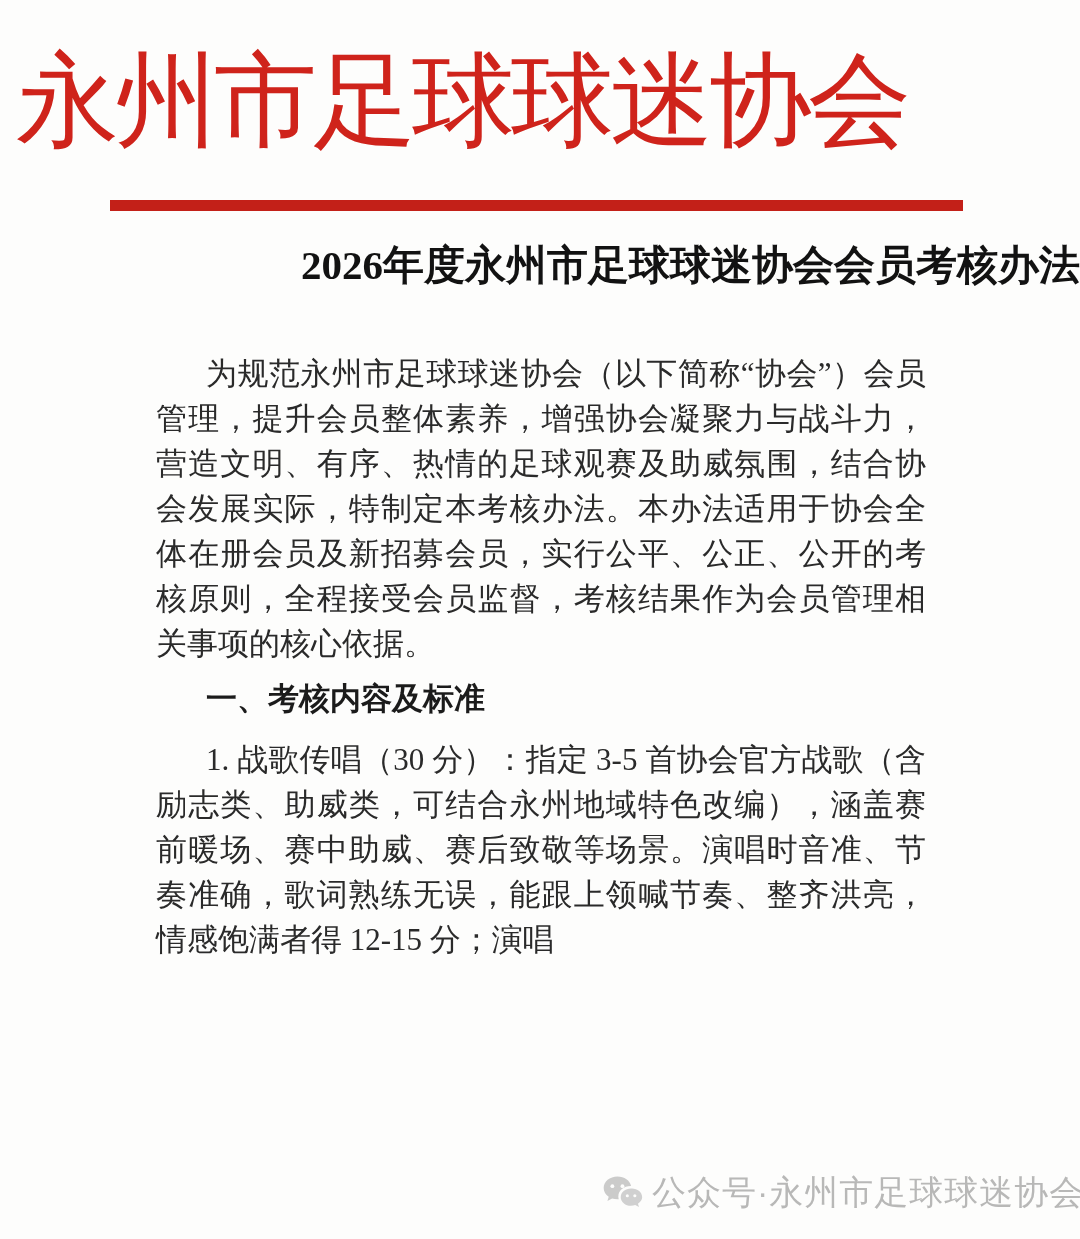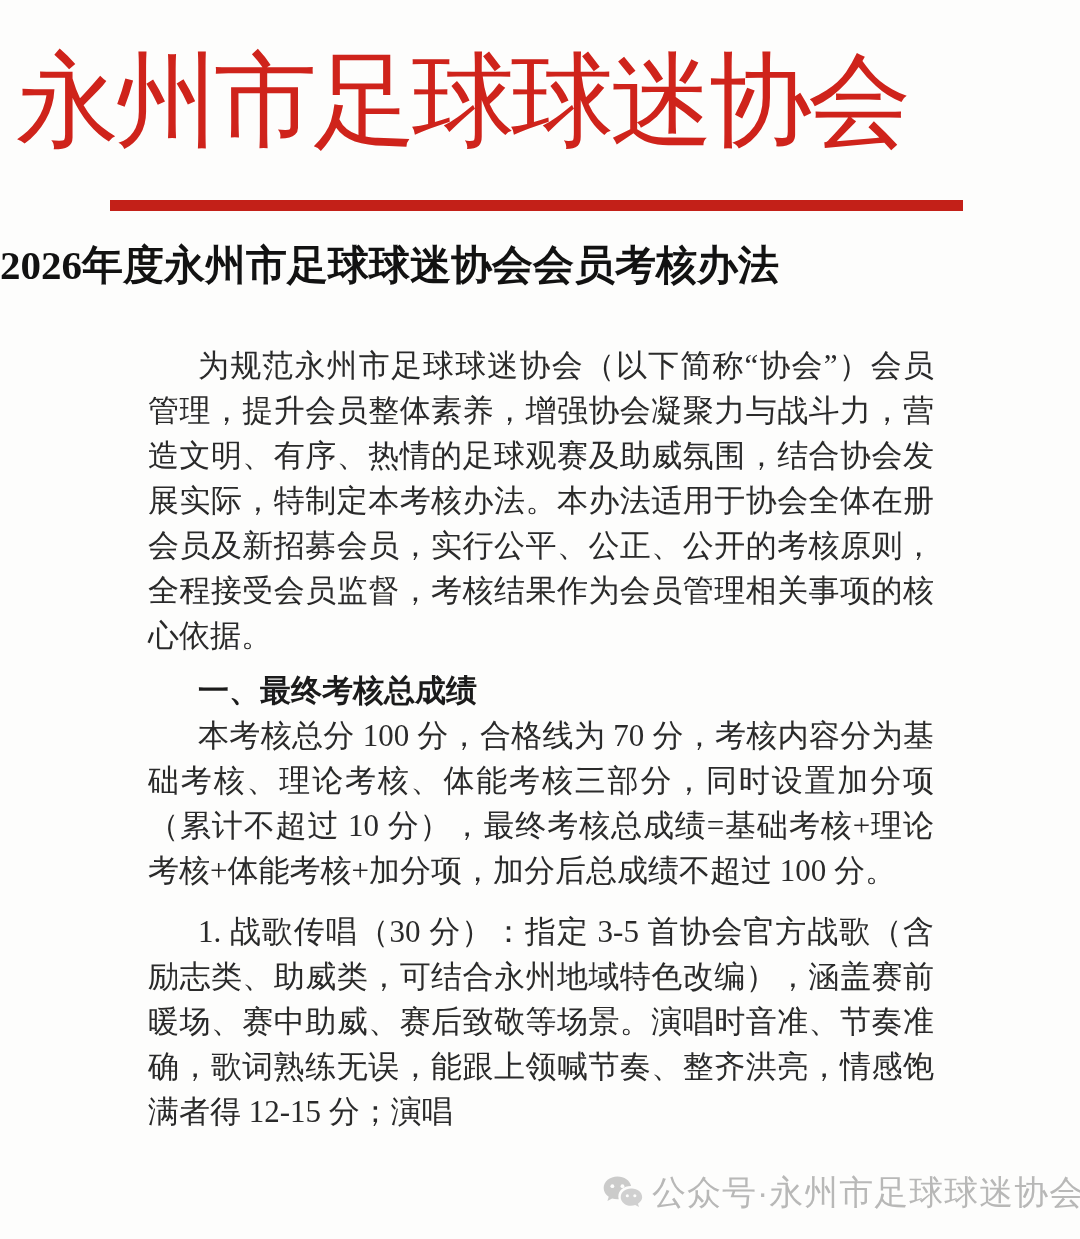--- a/index.html
+++ b/index.html
@@ -26,37 +26,37 @@
   .red-rule {
     position: absolute;
     top: 200px; left: 110px;
     width: 853px; height: 11px;
     background: #c32018;
   }
   .doc-title {
     position: absolute;
     top: 238px; left: 0;
     width: 100%;
-    text-align: left;
+    text-align: right;
     font-size: 41px;
     font-weight: bold;
     color: #121212;
     white-space: nowrap;
   }
   .doc-body {
     position: absolute;
     top: 343px; left: 148px;
     width: 786px;
     font-size: 31px;
     line-height: 45px;
     color: #2a2a2a;
     text-align: justify;
   }
   .doc-body p {
-    margin: 0;
+    margin: 8px;
     text-indent: 50px;
     font-family: Liberation Serif, serif;
   }
   .doc-body .heading {
     font-weight: bold;
     color: #1b1b1b;
     margin-top: 10px;
   }
   .doc-body .h2 { margin-top: 14px; }
   .doc-body .gap-before { margin-top: 16px; }
@@ -87,22 +87,21 @@
 <div class="canvas">
 
   <div class="org-header">永州市足球球迷协会</div>
 
   <div class="red-rule"></div>
 
   <div class="doc-title">2026年度永州市足球球迷协会会员考核办法</div>
 
   <div class="doc-body">
     <p>为规范永州市足球球迷协会（以下简称“协会”）会员管理，提升会员整体素养，增强协会凝聚力与战斗力，营造文明、有序、热情的足球观赛及助威氛围，结合协会发展实际，特制定本考核办法。本办法适用于协会全体在册会员及新招募会员，实行公平、公正、公开的考核原则，全程接受会员监督，考核结果作为会员管理相关事项的核心依据。</p>
-    <p class="heading h1">一、最终考核总成绩</p>
-    <p>本考核总分 100 分，合格线为 70 分，考核内容分为基础考核、理论考核、体能考核三部分，同时设置加分项（累计不超过 10 分），最终考核总成绩=基础考核+理论考核+体能考核+加分项，加分后总成绩不超过 100 分。</p>
+    <p class="heading h1">一、考核内容及标准</p>
     <p class="gap-before">1. 战歌传唱（30 分）：指定 3-5 首协会官方战歌（含励志类、助威类，可结合永州地域特色改编），涵盖赛前暖场、赛中助威、赛后致敬等场景。演唱时音准、节奏准确，歌词熟练无误，能跟上领喊节奏、整齐洪亮，情感饱满者得 12-15 分；演唱</p>
   </div>
 
   <div class="watermark">
     <svg class="wm-icon" viewBox="0 0 48 48" xmlns="http://www.w3.org/2000/svg">
 
       <path fill="#8f8f8f" d="M19 6C10.7 6 4 11.6 4 18.5c0 3.9 2.1 7.3 5.5 9.6l-1.4 4.6 5.1-2.7c1.8.5 3.8.9 5.8.9.5 0 1 0 1.5-.1-.3-1-.5-2-.5-3.1 0-6.3 6-11.3 13.4-11.3h.5C32.7 10.2 26.5 6 19 6z"></path>
       <circle fill="#fdfdfc" cx="13.5" cy="16.5" r="2.1"></circle>
       <circle fill="#fdfdfc" cx="24.5" cy="16.5" r="2.1"></circle>
 

